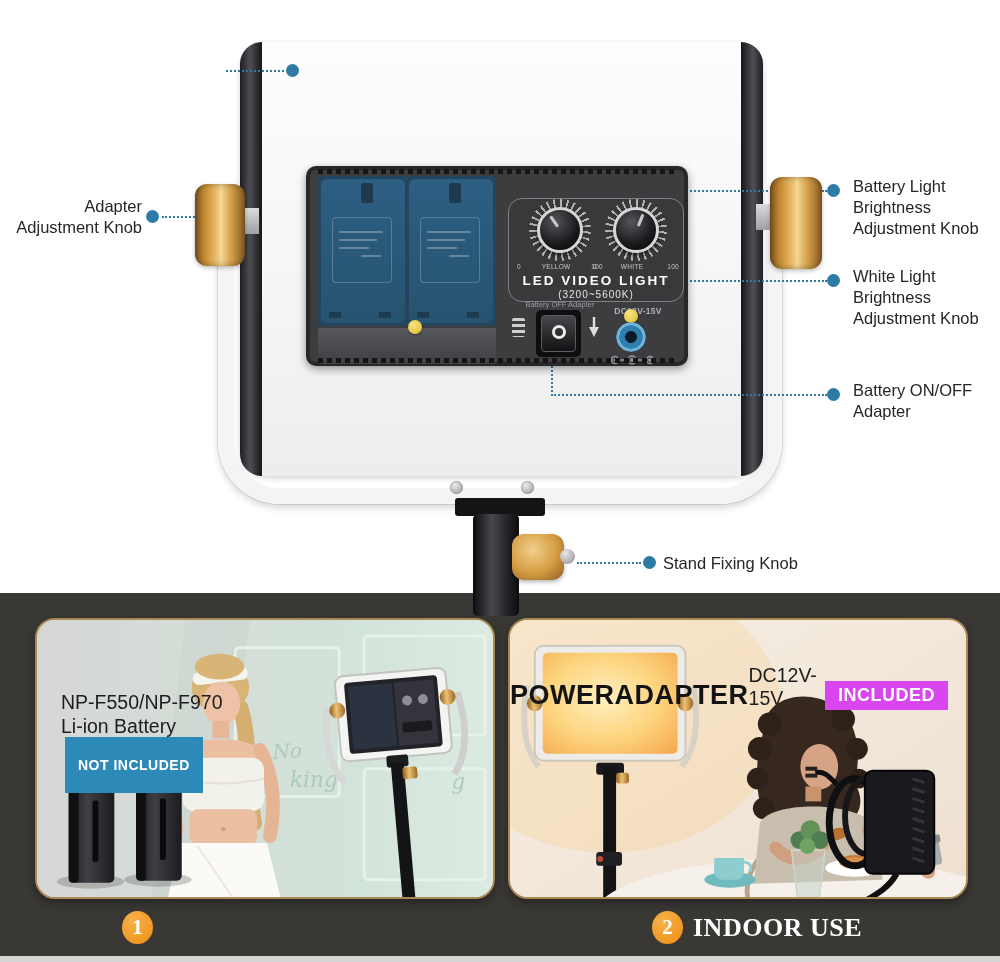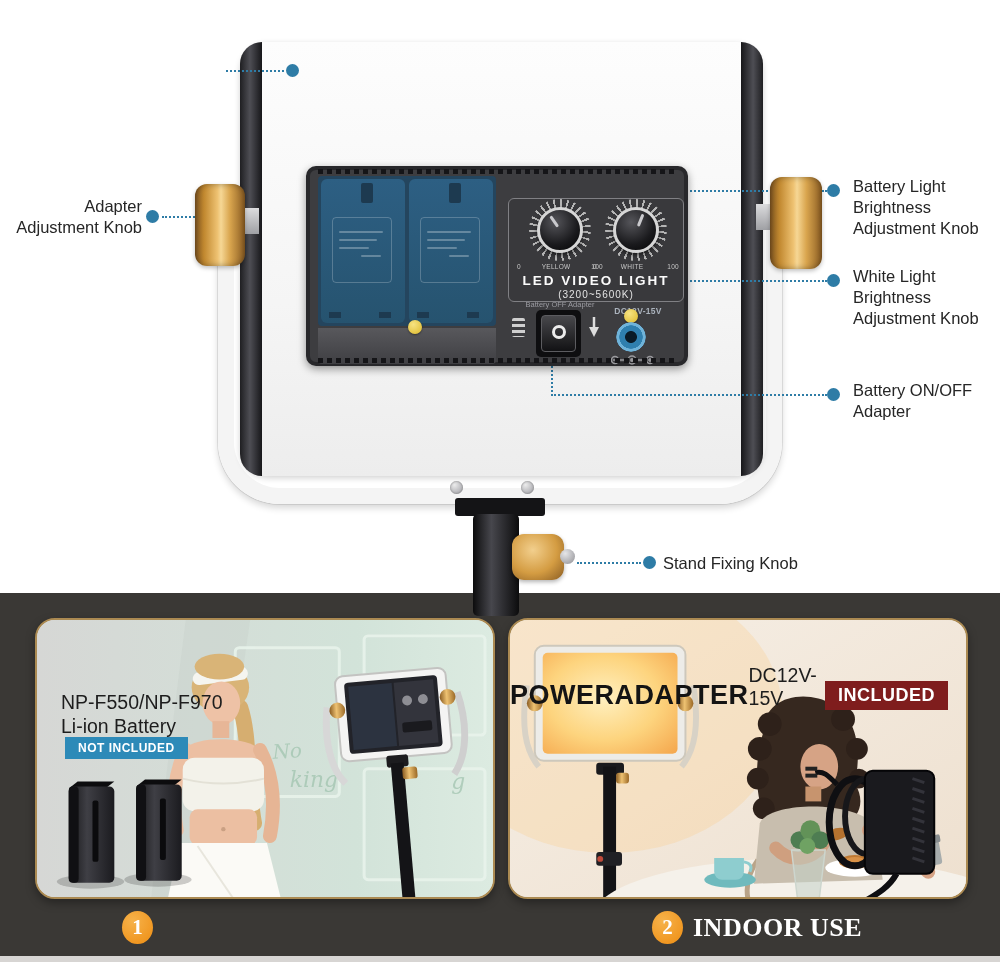--- a/index.html
+++ b/index.html
@@ -30,21 +30,21 @@
   .module::before { top: -1px; } .module::after { bottom: -1px; }
   .bay { position: absolute; left: 8px; top: 6px; width: 178px; height: 150px; background: #24455e; border-radius: 4px; display: flex; gap: 4px; padding: 3px; }
   .pack { flex: 1; background: linear-gradient(180deg,#2d5f83,#26536f); border-radius: 6px; position: relative; }
   .pack .nub { position: absolute; left: 50%; top: 4px; width: 12px; height: 20px; margin-left: -2px; background: #1d3a50; border-radius: 2px; }
   .pack .plabel { position: absolute; left: 11px; top: 38px; width: 60px; height: 66px; border: 1px solid rgba(255,255,255,.22); border-radius: 4px; padding: 7px 6px; }
   .tline { height: 2px; background: rgba(255,255,255,.28); margin: 6px 0; border-radius: 1px; }
   .pack::after { content: ""; position: absolute; bottom: 5px; left: 8px; width: 12px; height: 6px; background: #1d3a50; box-shadow: 50px 0 0 #1d3a50; }
   .latch { position: absolute; left: 8px; top: 158px; width: 178px; height: 36px; background: linear-gradient(180deg,#58585c,#3f3f43); border-radius: 0 0 4px 4px; }
   .ydot { position: absolute; width: 14px; height: 14px; border-radius: 50%; background: radial-gradient(circle at 38% 32%, #f6e382, #ddb929); box-shadow: 0 1px 2px rgba(0,0,0,.4); }
 
-  .kpanel { position: absolute; left: 198px; top: 28px; width: 176px; height: 104px; border: 1px solid #808084; border-radius: 6px; background: #39393c; }
+  .kpanel { position: absolute; left: 198px; top: 28px; width: 176px; height: 104px; border: 1px solid #808084; border-radius: 14px; background: #39393c; }
   .knob { position: absolute; width: 62px; height: 62px; top: 0; }
   .ticks { position: absolute; inset: 0; border-radius: 50%; background: repeating-conic-gradient(#b5b5b5 0deg 4deg, transparent 4deg 13.3deg); }
   .kbody { position: absolute; left: 8px; top: 8px; width: 46px; height: 46px; border-radius: 50%; border: 3px solid #d6d6d6; background: radial-gradient(circle at 38% 30%, #55555a, #1a1a1d 60%, #050506 95%); box-shadow: 0 2px 4px rgba(0,0,0,.6); }
   .pointer { position: absolute; left: 18.5px; top: 3px; width: 3px; height: 13px; background: #c9c9cd; transform-origin: 1.5px 17.5px; border-radius: 2px; }
   .scale { position: absolute; top: 64px; width: 86px; display: flex; justify-content: space-between; font-size: 6.5px; color: #c8c8c8; letter-spacing: .3px; }
   .ktitle { position: absolute; top: 74px; width: 100%; text-align: center; font-size: 13.5px; font-weight: bold; color: #fbfbfb; letter-spacing: 2px; }
   .ksub { position: absolute; top: 90px; width: 100%; text-align: center; font-size: 10px; color: #e3e3e3; letter-spacing: 1px; }
 
   .switch-label { position: absolute; left: 200px; top: 130px; width: 100px; text-align: center; font-size: 7.5px; color: #9c9ca2; }
   .batt-icon { position: absolute; left: 202px; top: 148px; width: 13px; height: 19px; background: repeating-linear-gradient(180deg,#cfcfcf 0 3px, transparent 3px 6px); border-radius: 2px; }
@@ -61,25 +61,25 @@
   .pole { position: absolute; left: 473px; top: 514px; width: 46px; height: 102px; background: linear-gradient(90deg,#0c0c0d,#47474d 40%,#0c0c0d); border-radius: 5px; z-index: 3; }
   .stand-knob { position: absolute; left: 512px; top: 534px; width: 52px; height: 46px; border-radius: 12px; background: radial-gradient(ellipse at 40% 35%, #f2cf8d, #d49c42 55%, #8a5c22); box-shadow: 0 2px 4px rgba(0,0,0,.3); z-index: 4; }
   .stand-tip { position: absolute; left: 560px; top: 549px; width: 15px; height: 15px; border-radius: 50%; background: radial-gradient(circle at 35% 30%, #e6e6e8, #8f8f94); z-index: 4; }
 
   
   .bottom-section { position: absolute; left: 0; top: 593px; width: 1000px; height: 369px; background: #3a3835; }
   .card { position: absolute; top: 25px; width: 460px; height: 281px; border-radius: 20px; border: 2px solid #ab8a52; overflow: hidden; background: #ddd; box-shadow: 0 4px 10px rgba(0,0,0,.35); }
   .card svg { position: absolute; inset: 0; }
   .big-title { position: absolute; font-size: 27px; font-weight: bold; color: #141414; letter-spacing: .5px; z-index: 2; }
   .mid-text { position: absolute; font-size: 19.5px; color: #1d1d1d; z-index: 2; }
-  .badge { position: absolute; background: #2d8ab8; color: #fff; font-weight: bold; font-size: 12px; padding: 4px 13px; letter-spacing: .5px; z-index: 3; }
+  .badge { position: absolute; background: #2d8ab8; color: #fff; font-weight: bold; font-size: 14px; padding: 20px 13px; letter-spacing: .5px; z-index: 3; }
   .pw-block { position: absolute; right: 18px; top: 36px; display: flex; flex-direction: row; align-items: flex-end; z-index: 2; }
   .pw-block .t { font-size: 27px; font-weight: bold; color: #141414; line-height: 1.12; letter-spacing: .5px; }
   .pw-block .s { font-size: 19.5px; color: #1d1d1d; margin-top: 8px; }
-  .pw-block .b { background: #7f1d1d; color: #fff; font-weight: bold; font-size: 18px; padding: 4px 13px; margin-top: 7px; letter-spacing: .5px; }
+  .pw-block .b { background: #d946ef; color: #fff; font-weight: bold; font-size: 18px; padding: 4px 13px; margin-top: 7px; letter-spacing: .5px; }
 
   .use-circle { position: absolute; top: 911px; width: 31px; height: 33px; border-radius: 50%; background: radial-gradient(circle at 35% 30%, #f6b24a, #ee8d12); color: #fff; font-family: "Liberation Serif", serif; font-weight: bold; font-size: 21px; text-align: center; line-height: 33px; z-index: 6; }
   .use-label { position: absolute; top: 913px; font-family: "Liberation Serif", serif; font-weight: 700; font-size: 26px; color: #fff; letter-spacing: .5px; z-index: 6; }
   .bottom-strip { position: absolute; left: 0; top: 956px; width: 1000px; height: 6px; background: #d7d5d3; z-index: 6; }
 </style>
 </head>
 <body>
 
 <div class="stage">
 

